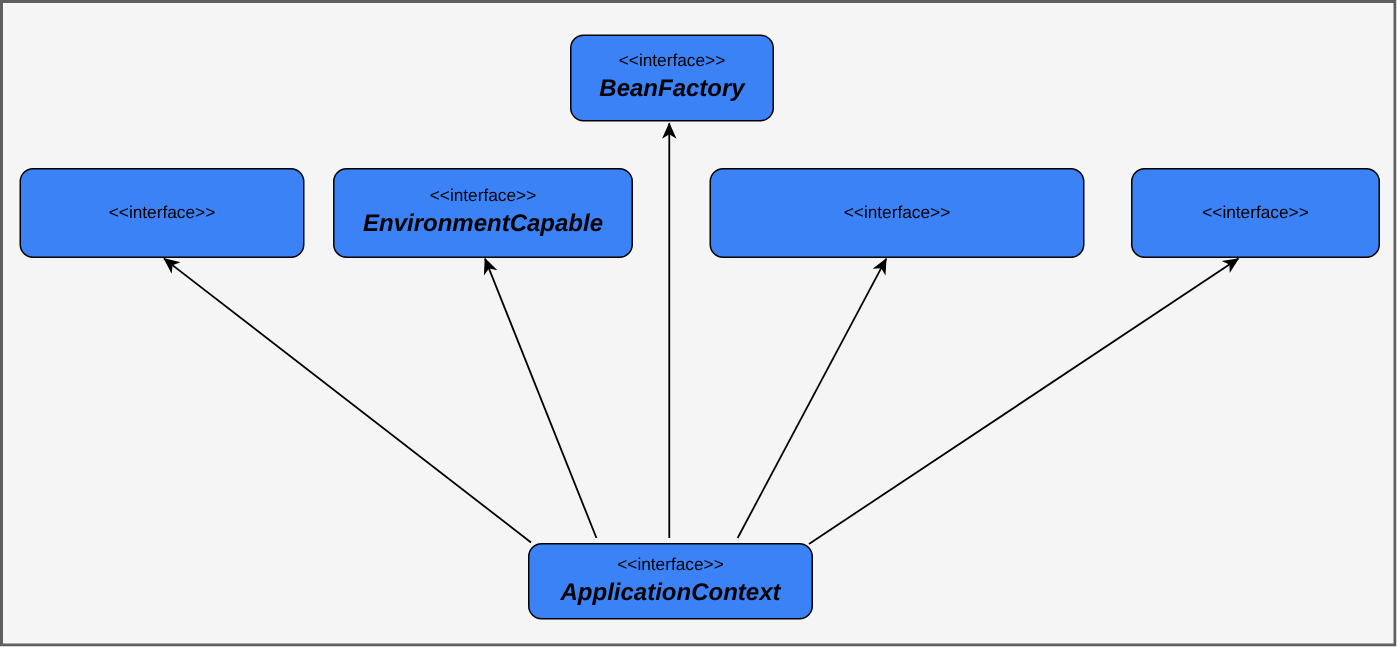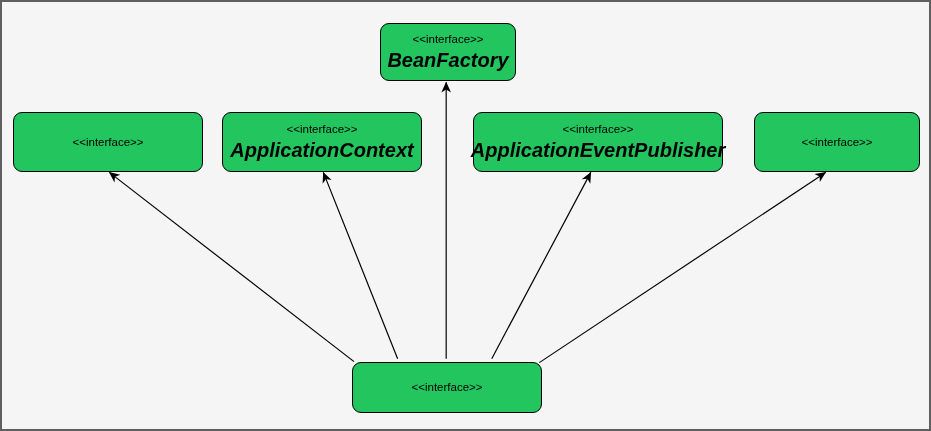--- a/index.html
+++ b/index.html
@@ -24,38 +24,38 @@
     width: 100%;
     height: 100%;
   }
   .edges-layer line {
     stroke: #000000;
     stroke-width: 1.2;
   }
   .node {
     position: absolute;
     box-sizing: border-box;
-    background: #22c55e;
+    background: #3b82f6;
     border: 1px solid #000000;
     border-radius: 9px;
     display: flex;
     flex-direction: column;
     align-items: center;
     justify-content: center;
     gap: 3px;
     text-align: center;
   }
   .stereotype {
     font-size: 11.5px;
     color: #000000;
     line-height: 1.1;
     white-space: nowrap;
   }
   .node-name {
-    font-size: 20px;
+    font-size: 16px;
     font-weight: bold;
     font-style: italic;
     color: #000000;
     line-height: 1.1;
     white-space: nowrap;
   }
 </style>
 </head>
 <body>
 
@@ -78,29 +78,29 @@
     <div class="stereotype">&lt;&lt;interface&gt;&gt;</div>
     <div class="node-name">BeanFactory</div>
   </div>
 
   <div class="node" style="left:11px; top:110px; width:190px; height:60px;">
     <div class="stereotype">&lt;&lt;interface&gt;&gt;</div>
   </div>
 
   <div class="node" style="left:220px; top:110px; width:200px; height:60px;">
     <div class="stereotype">&lt;&lt;interface&gt;&gt;</div>
-    <div class="node-name">ApplicationContext</div>
+    <div class="node-name">EnvironmentCapable</div>
   </div>
 
   <div class="node" style="left:471px; top:110px; width:250px; height:60px;">
     <div class="stereotype">&lt;&lt;interface&gt;&gt;</div>
-    <div class="node-name">ApplicationEventPublisher</div>
   </div>
 
   <div class="node" style="left:752px; top:110px; width:166px; height:60px;">
     <div class="stereotype">&lt;&lt;interface&gt;&gt;</div>
   </div>
 
   <div class="node" style="left:350px; top:360px; width:190px; height:51px;">
     <div class="stereotype">&lt;&lt;interface&gt;&gt;</div>
+    <div class="node-name">ApplicationContext</div>
   </div>
 
 </div>
 
 </body></html>

